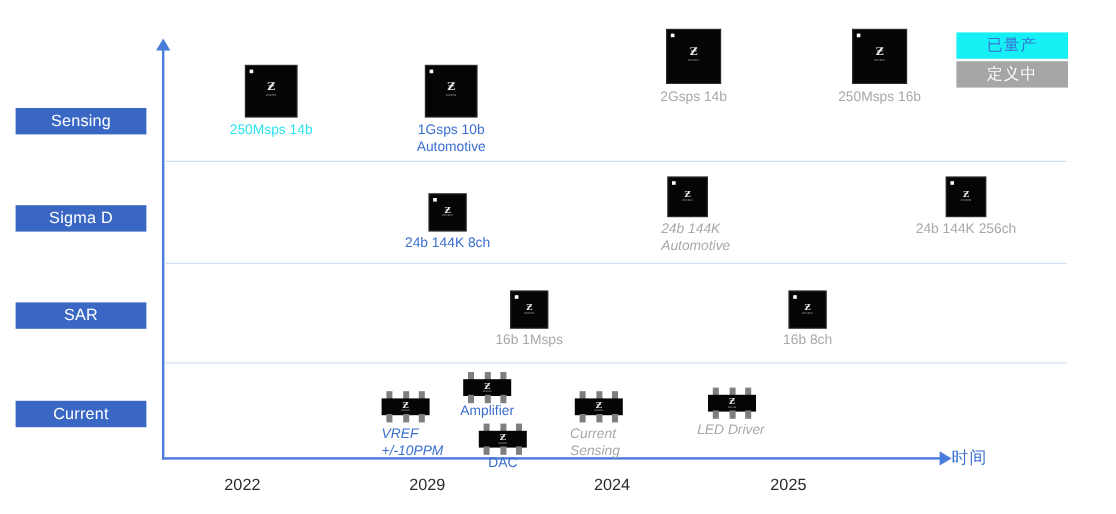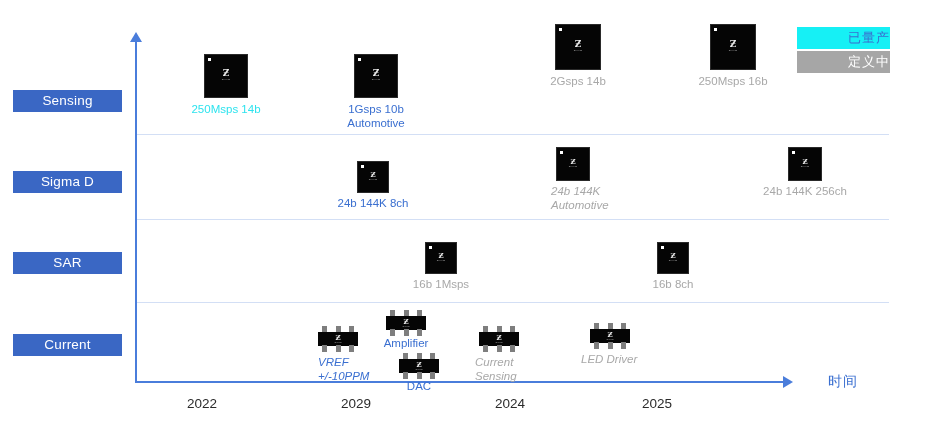--- a/index.html
+++ b/index.html
@@ -25,42 +25,42 @@
   .x-axis{
     position:absolute;left:135px;top:381px;width:650px;height:2px;
     background:#4a7ddb;
   }
   .x-arrow{
     position:absolute;left:783px;top:376px;width:0;height:0;
     border-top:6px solid transparent;border-bottom:6px solid transparent;
     border-left:10px solid #4a7ddb;
   }
   .axis-label{
-    position:absolute;left:828px;top:373px;
+    position:absolute;left:793px;top:373px;
     font-size:14px;color:#3a6fd0;letter-spacing:1px;white-space:nowrap;text-align:center;
   }
 
   
   .gridline{
     position:absolute;left:137px;width:752px;height:1px;
     background:#d3dff5;
   }
 
   
   .row-label{
     position:absolute;left:13px;width:109px;height:22px;
     background:#3a67c4;color:#ffffff;
     font-size:13.5px;line-height:22px;text-align:center;
     letter-spacing:.2px;
   }
 
   
   .legend{position:absolute;left:797px;top:27px;width:93px;}
   .legend-item{
-    width:93px;height:22px;line-height:22px;text-align:right;
+    width:93px;height:22px;line-height:22px;text-align:center;
     font-size:13px;margin-bottom:2px;letter-spacing:1px;
   }
   .legend-prod{background:#16f0f5;color:#3a6fd0;}
   .legend-dev{background:#2f55c8;color:#ffffff;}
   .legend-def{background:#a6a6a6;color:#ffffff;}
 
   
   .node{position:absolute;}
   .node .cap{
     position:absolute;left:50%;transform:translateX(-50%);

